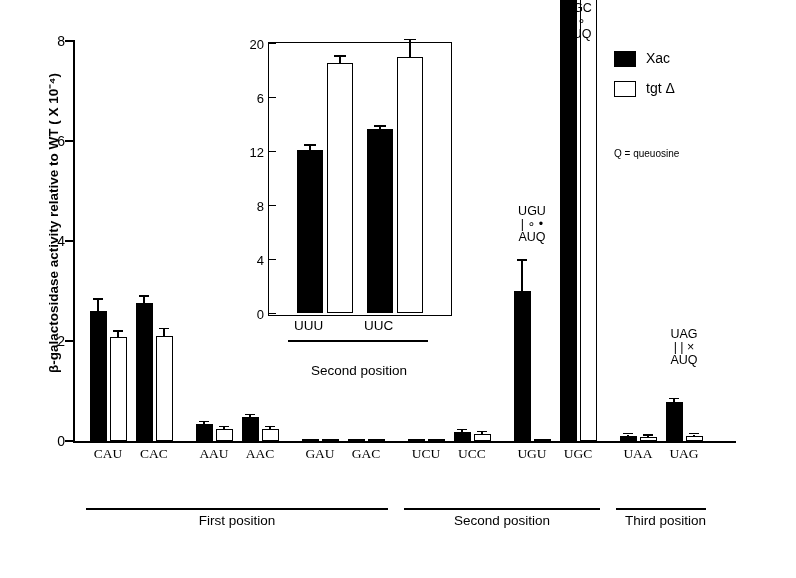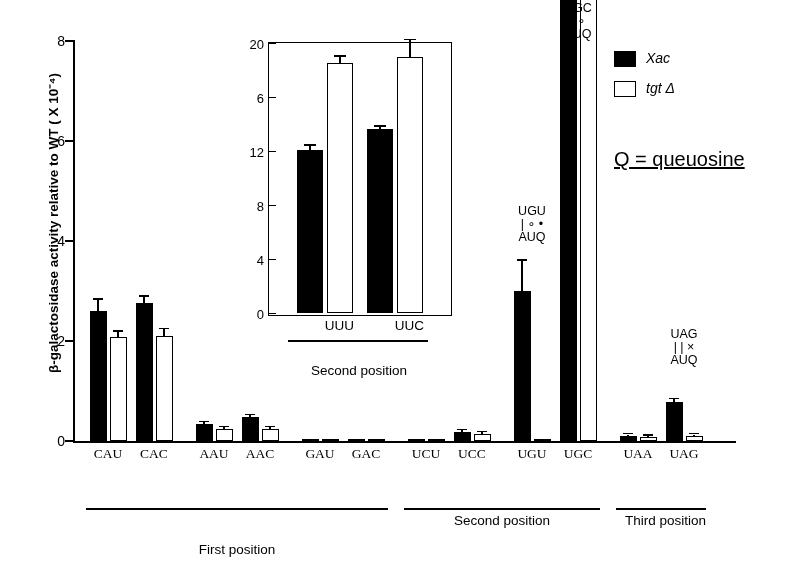--- a/index.html
+++ b/index.html
@@ -78,35 +78,35 @@
     background:#fff;border:1.5px solid #000;
   }
   .ibars{position:absolute;left:0;top:0;width:182px;height:270px;}
   .ibar{position:absolute;bottom:0;border:1.4px solid #000;box-sizing:border-box;}
   .ibar.filled{background:#000;}
   .ibar.open{background:#fff;}
   .ierr{position:absolute;width:1.4px;background:#000;}
   .ierrcap{position:absolute;height:1.4px;background:#000;}
 
   .insetcodons{position:absolute;left:268px;top:318px;width:182px;height:18px;}
-  .insetcodon{position:absolute;text-align:right;font-size:13.5px;}
+  .insetcodon{position:absolute;text-align:left;font-size:13.5px;}
   .insetgline{position:absolute;left:288px;top:340px;width:140px;height:2px;background:#000;}
   .insetphe{position:absolute;left:268px;top:344px;width:182px;text-align:center;font-size:13.5px;}
   .insetpos{position:absolute;left:268px;top:363px;width:182px;text-align:center;font-size:13.5px;}
 
   
   .legend{position:absolute;left:614px;top:48px;width:180px;}
   .lgitem{position:relative;height:24px;margin-bottom:6px;}
   .lgbox{
     position:absolute;left:0;top:3px;width:22px;height:16px;border:1.5px solid #000;box-sizing:border-box;
   }
   .lgbox.filled{background:#000;}
   .lgbox.open{background:#fff;}
-  .lglabel{position:absolute;left:32px;top:2px;font-size:14px;font-style:italic;}
-  .qnote{position:absolute;left:614px;top:148px;font-size:20px;text-decoration:underline;}
+  .lglabel{position:absolute;left:32px;top:2px;font-size:14px;}
+  .qnote{position:absolute;left:614px;top:148px;font-size:10px;}
 
   
   .annot{
     position:absolute;text-align:center;font-size:12.5px;line-height:13px;
     white-space:pre;
   }
 </style>
 </head>
 <body>
 
@@ -202,21 +202,21 @@
       <div class="codon" style="left: 375px; width: 48px;">UCC</div>
       <div class="codon" style="left: 435px; width: 48px;">UGU</div>
       <div class="codon" style="left: 481px; width: 48px;">UGC</div>
       <div class="codon" style="left: 541px; width: 48px;">UAA</div>
       <div class="codon" style="left: 587px; width: 48px;">UAG</div>
     </div>
 
 
   <div class="posrow" id="posrow">
       <div class="pline" style="left: 13px; width: 302px;"></div>
-      <div class="plabel" style="left: 13px; width: 302px; margin-top: 29px;">First position</div>
+      <div class="plabel" style="left: 13px; width: 302px;">First position</div>
       <div class="pline" style="left: 331px; width: 196px;"></div>
       <div class="plabel" style="left: 331px; width: 196px;">Second position</div>
       <div class="pline" style="left: 543px; width: 90px;"></div>
       <div class="plabel" style="left: 543px; width: 90px; text-align: right;">Third position</div>
     </div>
 
 
   <div class="inset">
     <div class="ibars" id="ibars">
         <div class="ibar filled" style="left: 28px; width: 26px; height: 163.35px;"></div>

